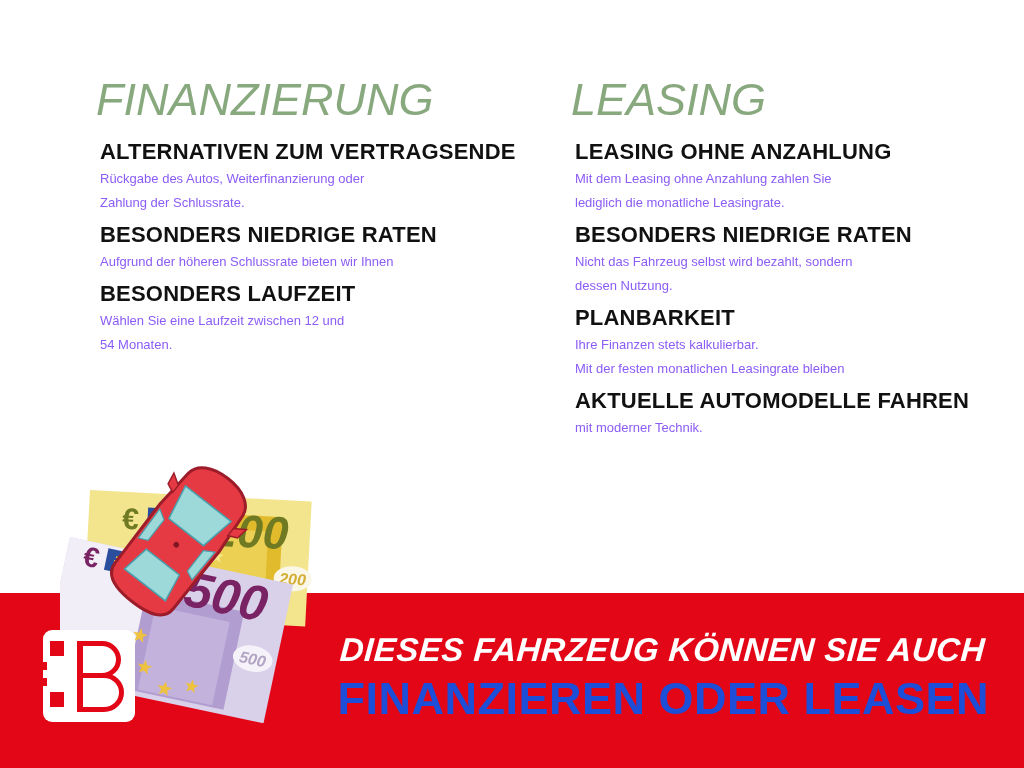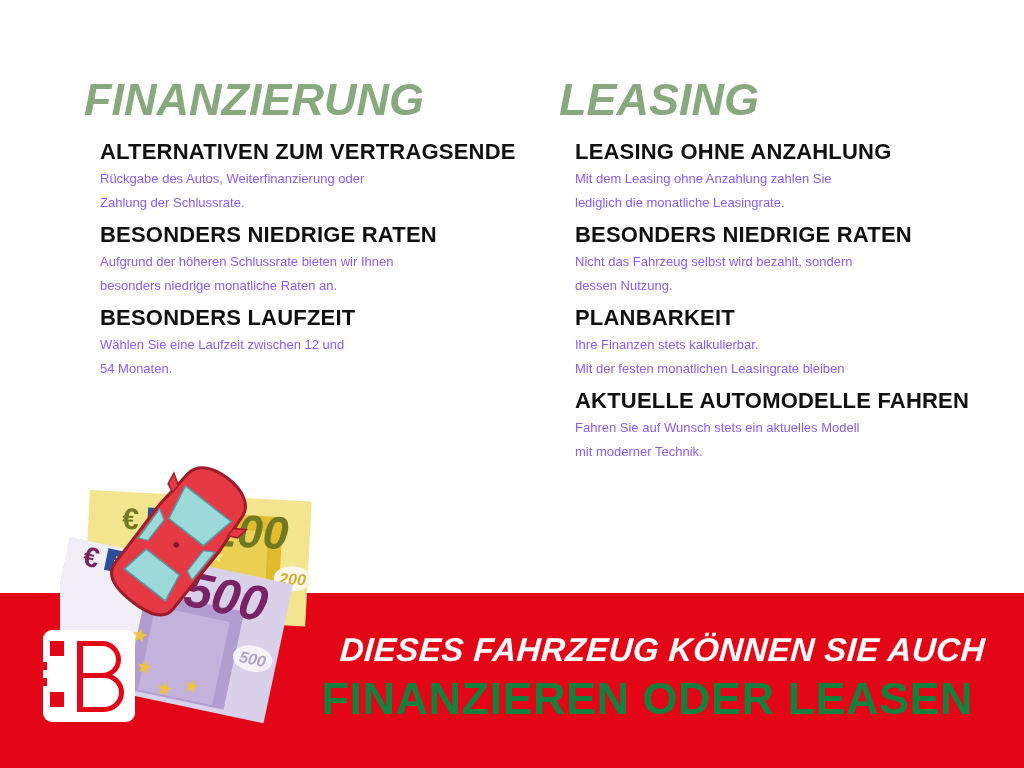--- a/index.html
+++ b/index.html
@@ -4,21 +4,21 @@
 <style>
   html,body{margin:0;padding:0;}
   body{
     width:1024px;height:768px;position:relative;overflow:hidden;
     background:#ffffff;font-family:"Liberation Sans",sans-serif;
   }
   .col{position:absolute;top:78px;}
   .col-left{left:84px;width:450px;}
   .col-right{left:559px;width:450px;}
   .col-heading{
-    margin:0 0 17px 0;font-size:45px;line-height:44px;font-weight:bold;font-style:italic;
+    margin:0 0 17px 12px;font-size:45px;line-height:44px;font-weight:normal;font-style:italic;
     color:#88a87e;letter-spacing:0px;white-space:nowrap;
   }
   .section{margin:0 0 7px 16px;}
   .section-title{
     margin:0 0 2px 0;font-size:22px;line-height:26px;font-weight:bold;color:#111111;
     letter-spacing:0.2px;white-space:nowrap;
   }
   .body-line{font-size:13px;line-height:24px;color:#8b5cf6;white-space:nowrap;}
 
   .banner{position:absolute;left:0;top:593px;width:1024px;height:175px;background:#e30617;z-index:1;}
@@ -30,39 +30,38 @@
     border-radius:9px;z-index:3;
   }
   .logo svg{display:block;width:92px;height:92px;}
 
   .banner-line1{
     position:absolute;right:39px;top:630px;z-index:3;color:#ffffff;text-align:right;
     font-size:33px;line-height:40px;font-weight:bold;font-style:italic;letter-spacing:0.5px;
     transform:skewX(-4deg);transform-origin:right center;white-space:nowrap;
   }
   .banner-line2{
-    position:absolute;right:51px;top:676px;z-index:3;color:#15803d;
+    position:absolute;right:35px;top:676px;z-index:3;color:#1d4ed8;
     font-size:45px;line-height:46px;font-weight:bold;letter-spacing:0.5px;white-space:nowrap;
   }
   svg text{font-family:"Liberation Sans",sans-serif;}
 </style>
 </head>
 <body>
 
 <div class="col col-left">
   <h1 class="col-heading">FINANZIERUNG</h1>
   <div class="section">
     <h2 class="section-title">ALTERNATIVEN ZUM VERTRAGSENDE</h2>
     <div class="body-line">Rückgabe des Autos, Weiterfinanzierung oder</div>
     <div class="body-line">Zahlung der Schlussrate.</div>
   </div>
   <div class="section">
     <h2 class="section-title">BESONDERS NIEDRIGE RATEN</h2>
     <div class="body-line">Aufgrund der höheren Schlussrate bieten wir Ihnen</div>
-    <div class="body-line">besonders niedrige monatliche Raten an.</div>
   </div>
   <div class="section">
     <h2 class="section-title">BESONDERS LAUFZEIT</h2>
     <div class="body-line">Wählen Sie eine Laufzeit zwischen 12 und</div>
     <div class="body-line">54 Monaten.</div>
   </div>
 </div>
 
 <div class="col col-right">
   <h1 class="col-heading">LEASING</h1>
@@ -76,21 +75,20 @@
     <div class="body-line">Nicht das Fahrzeug selbst wird bezahlt, sondern</div>
     <div class="body-line">dessen Nutzung.</div>
   </div>
   <div class="section">
     <h2 class="section-title">PLANBARKEIT</h2>
     <div class="body-line">Ihre Finanzen stets kalkulierbar.</div>
     <div class="body-line">Mit der festen monatlichen Leasingrate bleiben</div>
   </div>
   <div class="section">
     <h2 class="section-title">AKTUELLE AUTOMODELLE FAHREN</h2>
-    <div class="body-line">Fahren Sie auf Wunsch stets ein aktuelles Modell</div>
     <div class="body-line">mit moderner Technik.</div>
   </div>
 </div>
 
 <div class="banner"></div>
 
 <div class="illustration">
   <svg width="300" height="260" viewBox="0 0 300 260">
     <defs>
       <path id="star5" d="M0,-6 L1.47,-2.02 5.71,-1.85 2.38,0.77 3.53,4.85 0,2.5 -3.53,4.85 -2.38,0.77 -5.71,-1.85 -1.47,-2.02 Z"></path>

